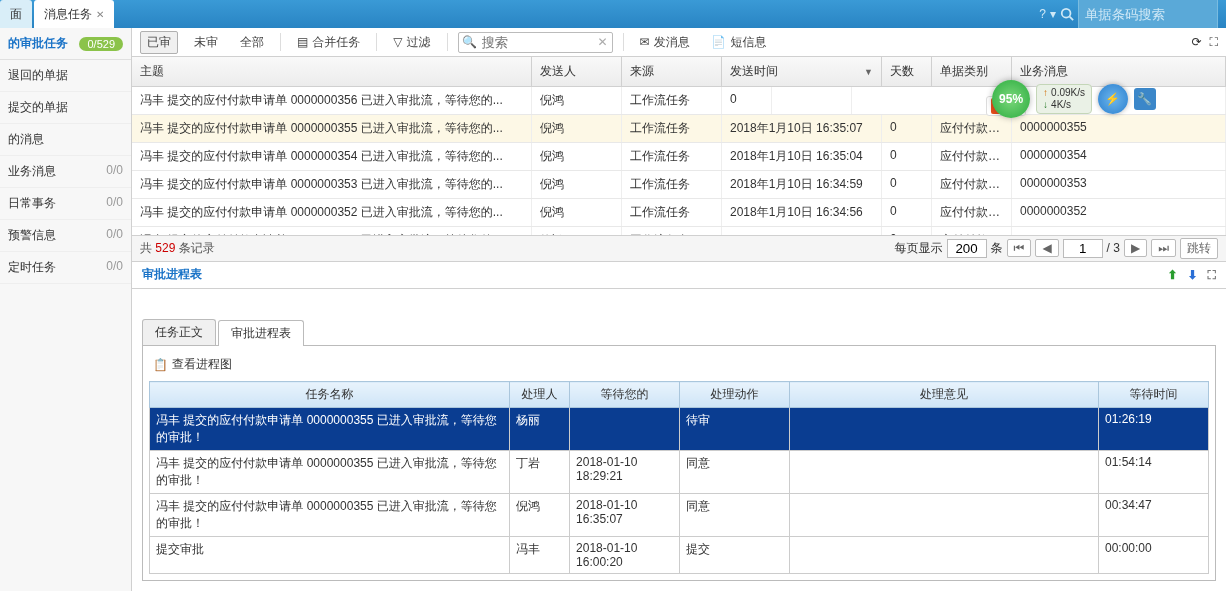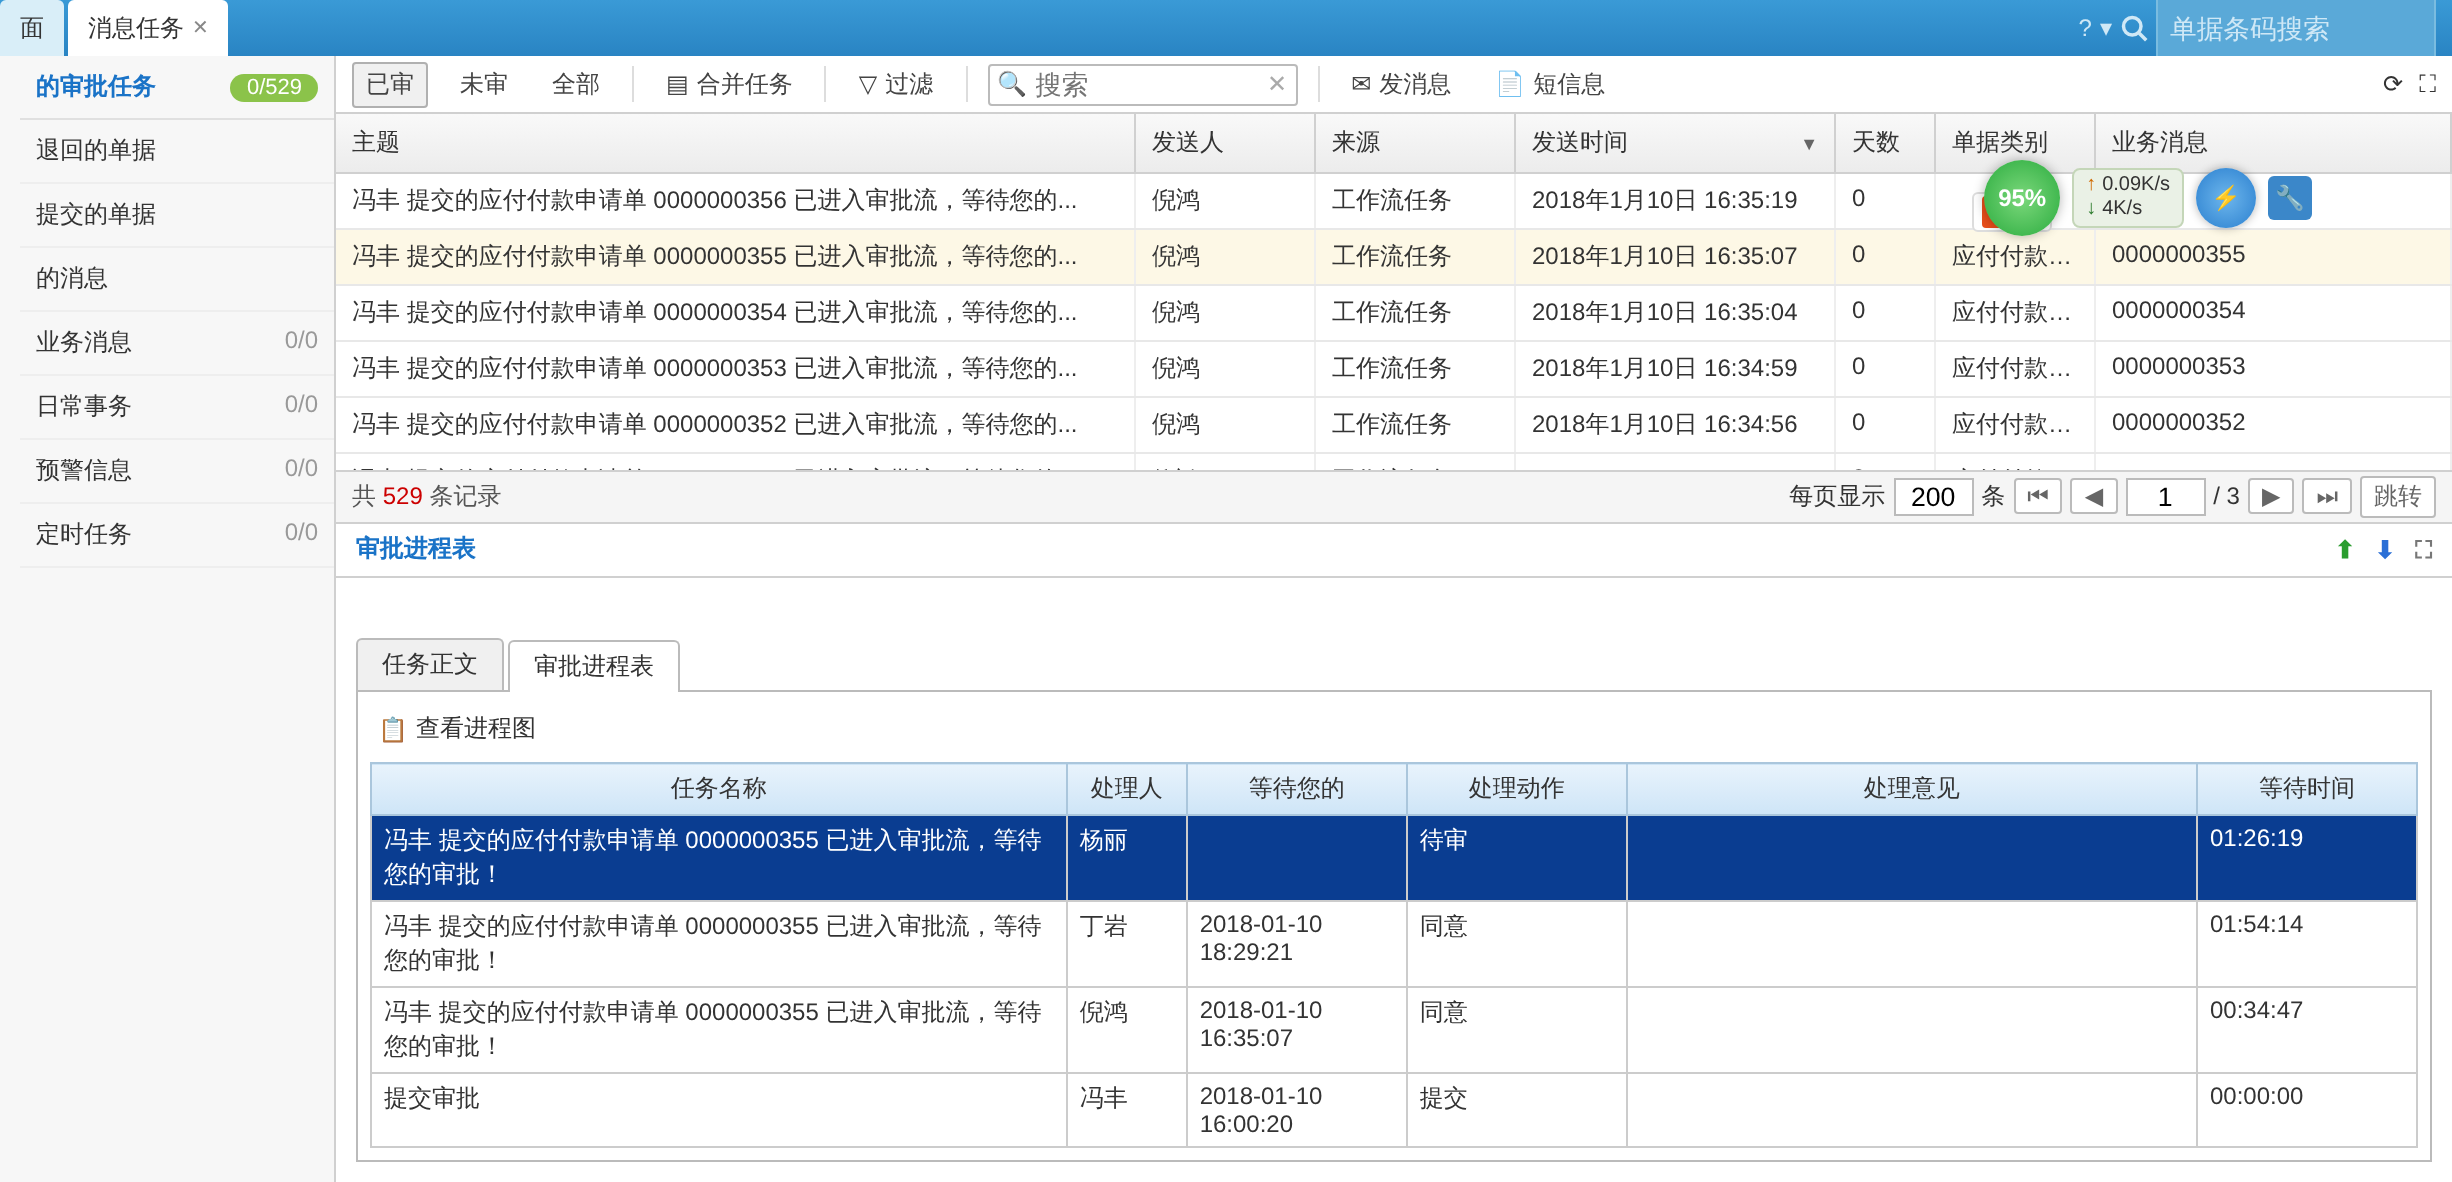--- a/index.html
+++ b/index.html
@@ -9,21 +9,21 @@
 .tab-strip { display: flex; height: 28px; }
 .tab { background: #d9eef8; padding: 3px 10px; margin-right: 2px; border-radius: 3px 3px 0 0; display: flex; align-items: center; gap: 4px; font-size: 12px; color: #333; }
 .tab.active { background: #fff; }
 .tab .x { color: #888; cursor: pointer; font-size: 10px; }
 .top-right { position: absolute; right: 0; display: flex; align-items: center; gap: 4px; padding-right: 8px; }
 .top-right input { background: #5aa9d8; border: 1px solid #7abce0; border-radius: 3px; padding: 18px 6px; color: #4c1d95; width: 140px; }
 .top-right input::placeholder { color: #cfe8f6; }
 .search-ic { width: 14px; height: 14px; color: #cfe8f6; }
 
 .main { display: flex; height: 563px; }
-.sidebar { width: 168px; background: #f7f7f7; border-right: 1px solid #d0d0d0; padding-left: 10px; }
+.sidebar { width: 132px; background: #f7f7f7; border-right: 1px solid #d0d0d0; }
 .sb-head { padding: 7px 8px; border-bottom: 1px solid #e0e0e0; display: flex; align-items: center; justify-content: space-between; }
 .sb-head span:first-child { color: #1a73c7; font-weight: bold; }
 .pill { background: #8bc34a; color: #fff; padding: 1px 8px; border-radius: 10px; font-size: 11px; }
 .sb-item { padding: 7px 8px; border-bottom: 1px solid #eee; display: flex; justify-content: space-between; color: #333; cursor: pointer; }
 .sb-item .cnt { color: #999; }
 
 .content { flex: 1; display: flex; flex-direction: column; overflow: hidden; }
 .toolbar { height: 32px; border-bottom: 1px solid #d0d0d0; display: flex; align-items: center; padding: 0 8px; gap: 10px; background: #fff; position: relative; }
 .tb-btn { display: flex; align-items: center; gap: 4px; color: #444; cursor: pointer; padding: 2px 6px; }
 .tb-btn.active { border: 1px solid #b0b0b0; border-radius: 2px; background: #f0f0f0; }
@@ -195,21 +195,20 @@
           </div>
         <div class="gh col-days">天数</div>
         <div class="gh col-type">单据类别</div>
         <div class="gh col-num">业务消息</div>
       </div>
       <div class="grid-body" id="grid-body">
           <div class="gr">
             <div class="gc col-subj">冯丰 提交的应付付款申请单 0000000356 已进入审批流，等待您的...</div>
             <div class="gc col-sender">倪鸿</div>
             <div class="gc col-src">工作流任务</div>
-            <div class="gc col-time">2018年1月10日 16:35:19</div>
             <div class="gc col-days">0</div>
             <div class="gc col-type"></div>
             <div class="gc col-num"></div>
           </div>
           <div class="gr selected">
             <div class="gc col-subj">冯丰 提交的应付付款申请单 0000000355 已进入审批流，等待您的...</div>
             <div class="gc col-sender">倪鸿</div>
             <div class="gc col-src">工作流任务</div>
             <div class="gc col-time">2018年1月10日 16:35:07</div>
             <div class="gc col-days">0</div>

